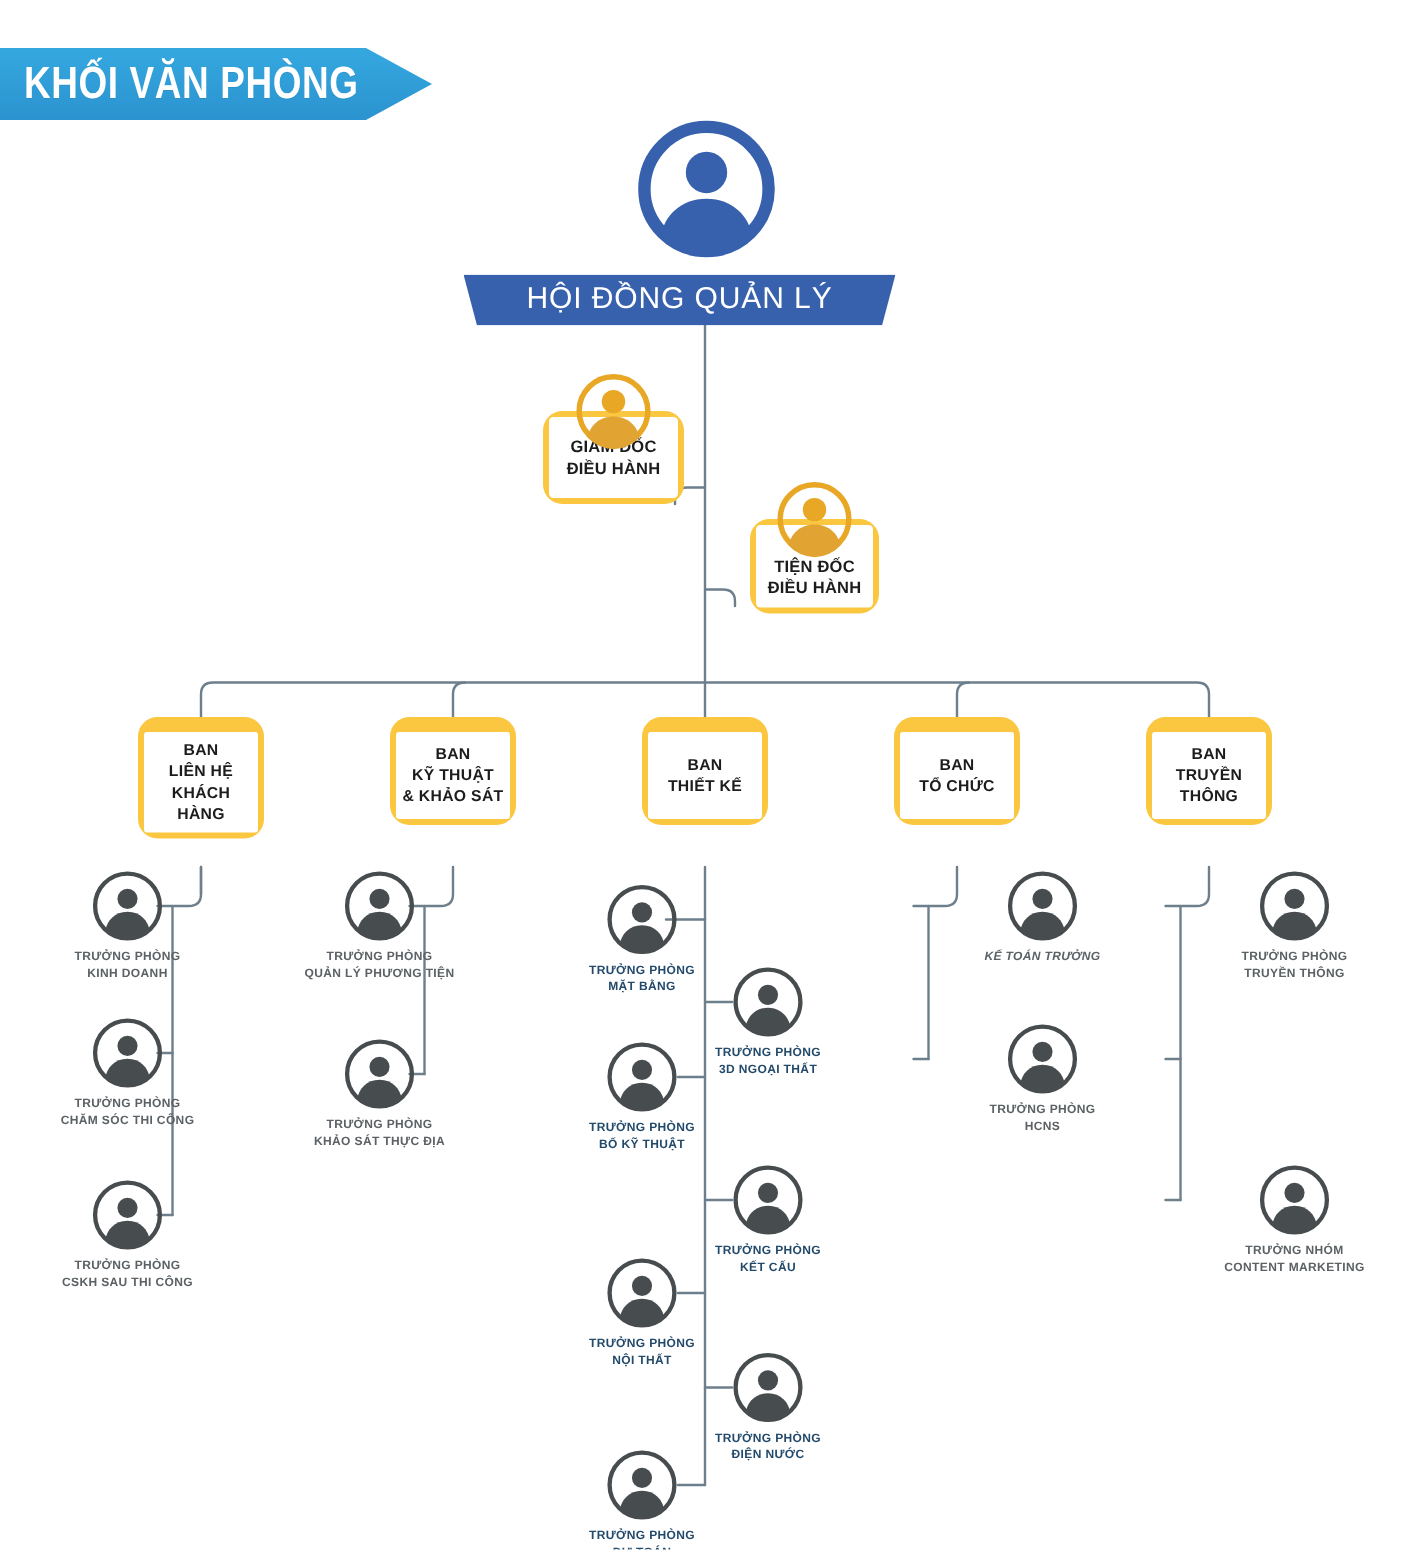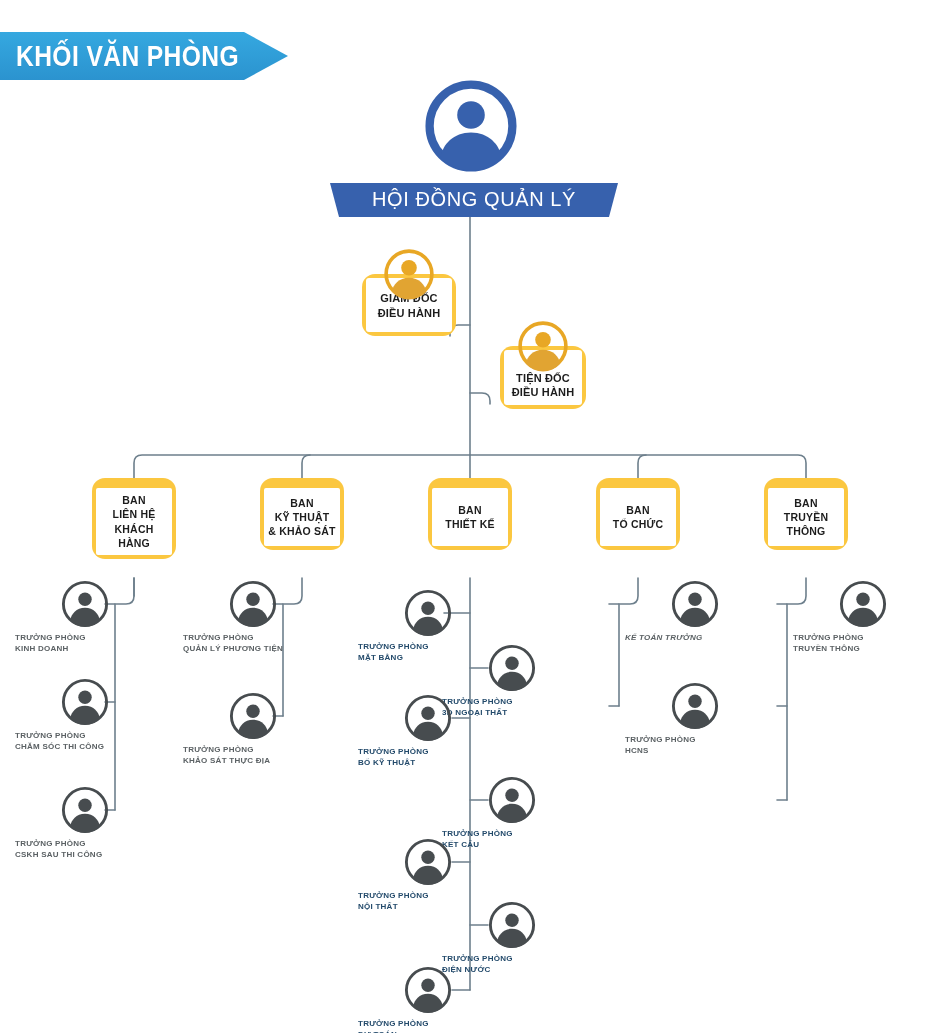--- a/index.html
+++ b/index.html
@@ -41,21 +41,21 @@
     text-shadow: 0 1px 0 rgba(0,0,0,.07);
   }
 
   
   .root-node { position: absolute; z-index: 3; }
   .root-avatar {
     position: absolute; left: 425px; top: 80px;
     width: 92px; height: 92px;
   }
   .root-banner {
-    position: absolute; left: 330px; top: 183px;
+    position: absolute; left: 309px; top: 183px;
     width: 288px; height: 34px;
     z-index: 3;
     text-decoration: underline;
   }
   .root-banner-shape {
     position: absolute; inset: 0;
     background: #3761ad;
     clip-path: polygon(0 0, 288px 0, 279px 100%, 9px 100%);
   }
   .root-banner-text {
@@ -117,21 +117,21 @@
   .dept-label {
     color: #1c1c1c;
     font-size: 10.5px;
     font-weight: 700;
     line-height: 1.36;
     letter-spacing: 0.2px;
     white-space: pre-line;
   }
 
   
-  .leaf { position: absolute; z-index: 3; width: 140px; text-align: left; }
+  .leaf { position: absolute; z-index: 3; width: 140px; text-align: center; }
   .leaf-avatar {
     width: 48px; height: 48px;
     margin: 0 auto;
     display: block;
   }
   .leaf-label {
     margin-top: 4px;
     font-size: 8px;
     font-weight: 600;
     line-height: 1.42;
@@ -433,14 +433,23 @@
     <svg class="leaf-avatar" viewBox="0 0 100 100" xmlns="http://www.w3.org/2000/svg">
       <circle cx="50" cy="50" r="45" fill="none" stroke="#474c4f" stroke-width="6"></circle>
       <circle cx="50" cy="40" r="14" fill="#474c4f"></circle>
       <path d="M50,58 C32,58 21,71 19,85 A45,45 0 0,0 81,85 C79,71 68,58 50,58 Z" fill="#474c4f"></path>
     </svg>
     <div class="leaf-label">TRƯỞNG PHÒNG
 TRUYỀN THÔNG</div>
   </div>
 
 
+  <div class="leaf" style="left:793px; top:776px;">
+    <svg class="leaf-avatar" viewBox="0 0 100 100" xmlns="http://www.w3.org/2000/svg">
+      <circle cx="50" cy="50" r="45" fill="none" stroke="#474c4f" stroke-width="6"></circle>
+      <circle cx="50" cy="40" r="14" fill="#474c4f"></circle>
+      <path d="M50,58 C32,58 21,71 19,85 A45,45 0 0,0 81,85 C79,71 68,58 50,58 Z" fill="#474c4f"></path>
+    </svg>
+    <div class="leaf-label">TRƯỞNG NHÓM
+CONTENT MARKETING</div>
+  </div>
 
 </div>
 
 </body></html>

